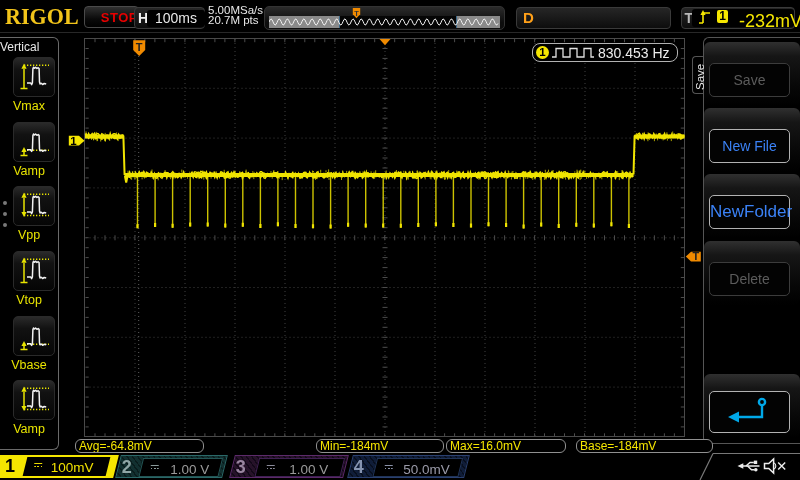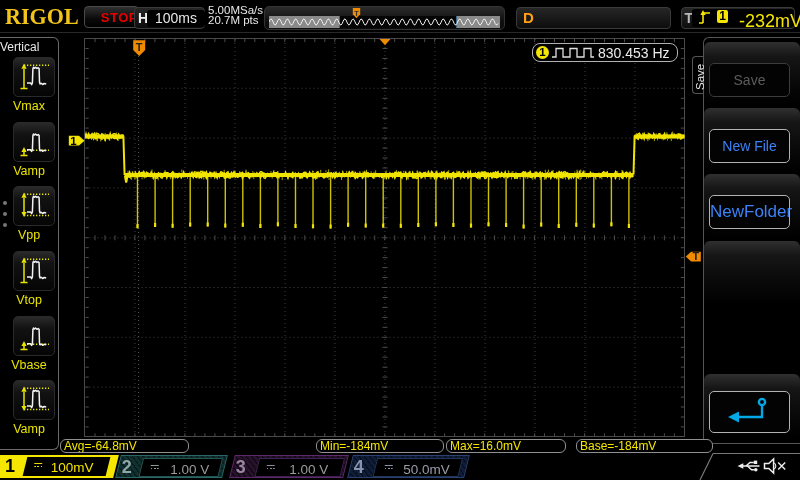--- a/index.html
+++ b/index.html
@@ -193,34 +193,35 @@
 <div class="abs" id="rtab">
       <span>Save</span>
     </div>
 <div class="abs rtile" style="top:41.5px"></div>
 <div class="abs rbtn off" style="top:62.5px;">Save</div>
 <div class="abs rtile" style="top:107.9px"></div>
 <div class="abs rbtn on" style="top:128.9px;">New File</div>
 <div class="abs rtile" style="top:174.3px"></div>
 <div class="abs rbtn on" style="top:195.3px;font-size:17px;">NewFolder</div>
 <div class="abs rtile" style="top:240.7px"></div>
+<div class="abs rbtn off" style="top:261.7px;">Delete</div>
 <div class="abs rtile" style="top:373.5px"></div>
 <div class="abs rbtn on" style="top:391.0px;height:42px;"><svg width="78" height="39" viewBox="0 0 78 39">
         <path d="M26,25 H51 V13" stroke="#00a8e8" stroke-width="2.4" fill="none"></path>
         <path d="M17,25 l11,-5.5 v11 Z" fill="#00a8e8"></path>
         <circle cx="51" cy="10" r="3.1" fill="none" stroke="#00a8e8" stroke-width="2.4"></circle>
       </svg></div>
 <div class="abs" style="left:532px;top:43px;width:146px;height:19px;border:1.5px solid #b2b2b2;border-radius:8px;background:#000;">
       <div class="abs" style="left:3px;top:2px;width:13px;height:13px;border-radius:50%;background:#f5e600;color:#000;font-weight:bold;font-size:11.5px;text-align:center;line-height:13.5px;">1</div>
       <svg class="abs" style="left:18px;top:3px" width="44" height="11" viewBox="0 0 44 11">
         <path d="M1,10 h4 v-8.5 h7 v8.5 h7 v-8.5 h7 v8.5 h7 v-8.5 h7 v8.5 h3" stroke="#e0e0e0" stroke-width="1.3" fill="none"></path>
       </svg>
       <div class="abs" style="left:65px;top:1px;color:#ececec;font-size:14px;">830.453 Hz</div>
     </div>
-<div class="abs meas" style="left:60px;width:129px">Avg=-64.8mV</div>
+<div class="abs meas" style="left:75px;width:129px">Avg=-64.8mV</div>
 <div class="abs meas" style="left:316px;width:128px">Min=-184mV</div>
 <div class="abs meas" style="left:446px;width:120px">Max=16.0mV</div>
 <div class="abs meas" style="left:576px;width:137px">Base=-184mV</div>
 <div class="abs" id="bbar">
 <div class="chseg" style="left:-8px;width:124px;background:#f5e600;">
         <div class="chdig" style="left:13px;color:#000">1</div>
         <div class="chbox" style="left:33px;width:83px;">
           <div class="cpl" style="left:9px;top:6px;color:#e8d800;border-color:#e8d800">
             <i></i>
           </div>

